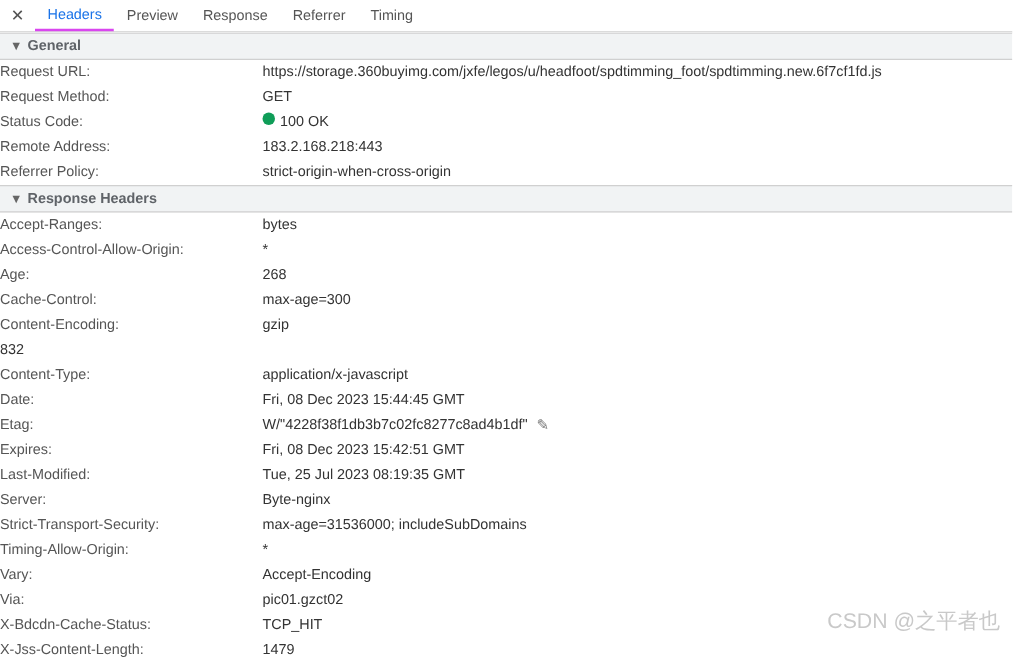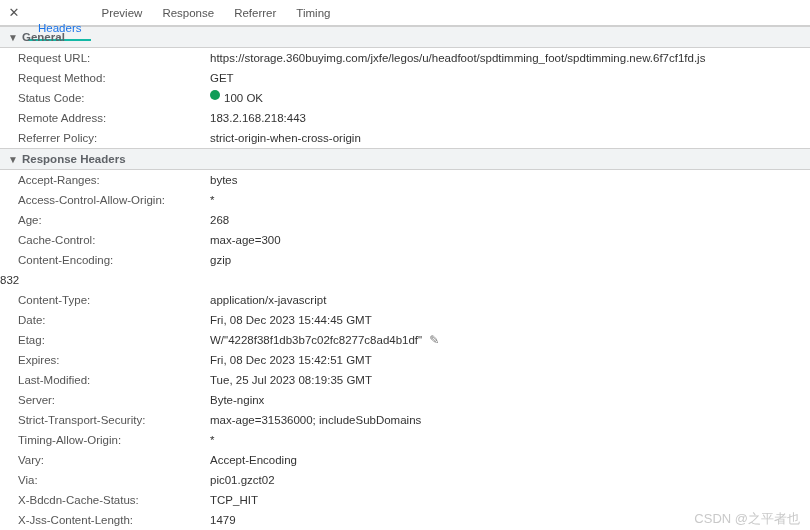--- a/index.html
+++ b/index.html
@@ -38,22 +38,21 @@
       padding: 0 10px;
       height: 100%;
       display: flex;
       align-items: center;
       cursor: pointer;
       color: #555;
       font-size: 11.5px;
     }
     .tab.active {
       color: #1a73e8;
-      border-bottom: 2px solid #14b8a6;
-      margin-top: 16px;
+      border-bottom: 2px solid #d946ef;
     }
     .panel {
       height: calc(100% - 26px);
       overflow-y: auto;
       background: #fff;
     }
     .section-header {
       background: #f1f3f4;
       border-top: 1px solid #d0d0d0;
       border-bottom: 1px solid #d0d0d0;
@@ -72,21 +71,21 @@
       margin-right: 4px;
     }
     .row {
       display: flex;
       padding: 2px 0;
       align-items: flex-start;
       line-height: 16px;
     }
     .label {
       width: 210px;
-      padding-left: 18px;
+      padding-left: 0;
       color: #555;
       flex-shrink: 0;
       white-space: nowrap;
       font-size: 11.5px;
     }
     .value {
       flex: 1;
       color: #333;
       display: flex;
       align-items: flex-start;
@@ -102,24 +101,24 @@
       display: inline-block;
       flex-shrink: 0;
     }
     .edit-icon {
       color: #777;
       font-size: 12px;
       margin-left: 3px;
     }
     .watermark {
       position: absolute;
-      bottom: 2px;
+      bottom: 22px;
       right: 10px;
       color: #c9c9c9;
-      font-size: 13px;
+      font-size: 17px;
       font-family: "Microsoft YaHei", sans-serif;
       pointer-events: none;
     }
   </style>
 </head>
 <body>
 
 <div class="top-bar">
   <div class="close-btn">✕</div>
   <div class="tabs">

